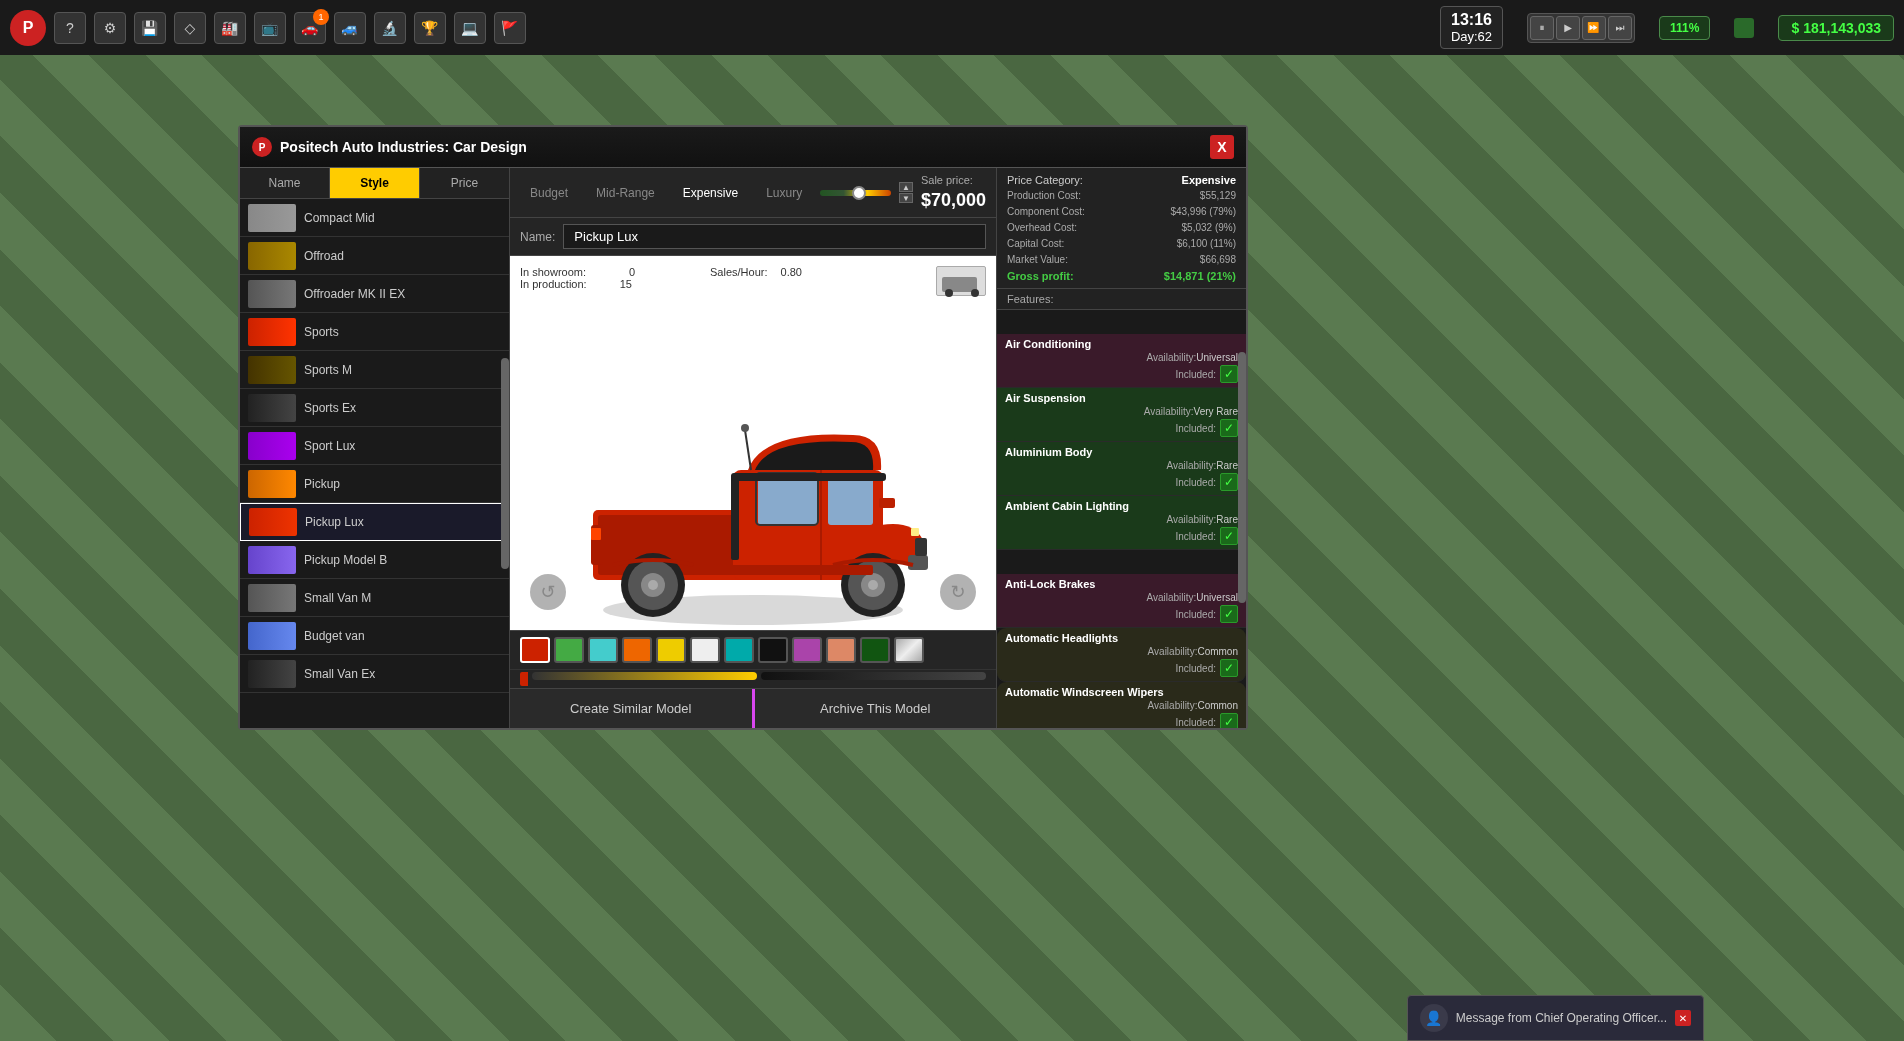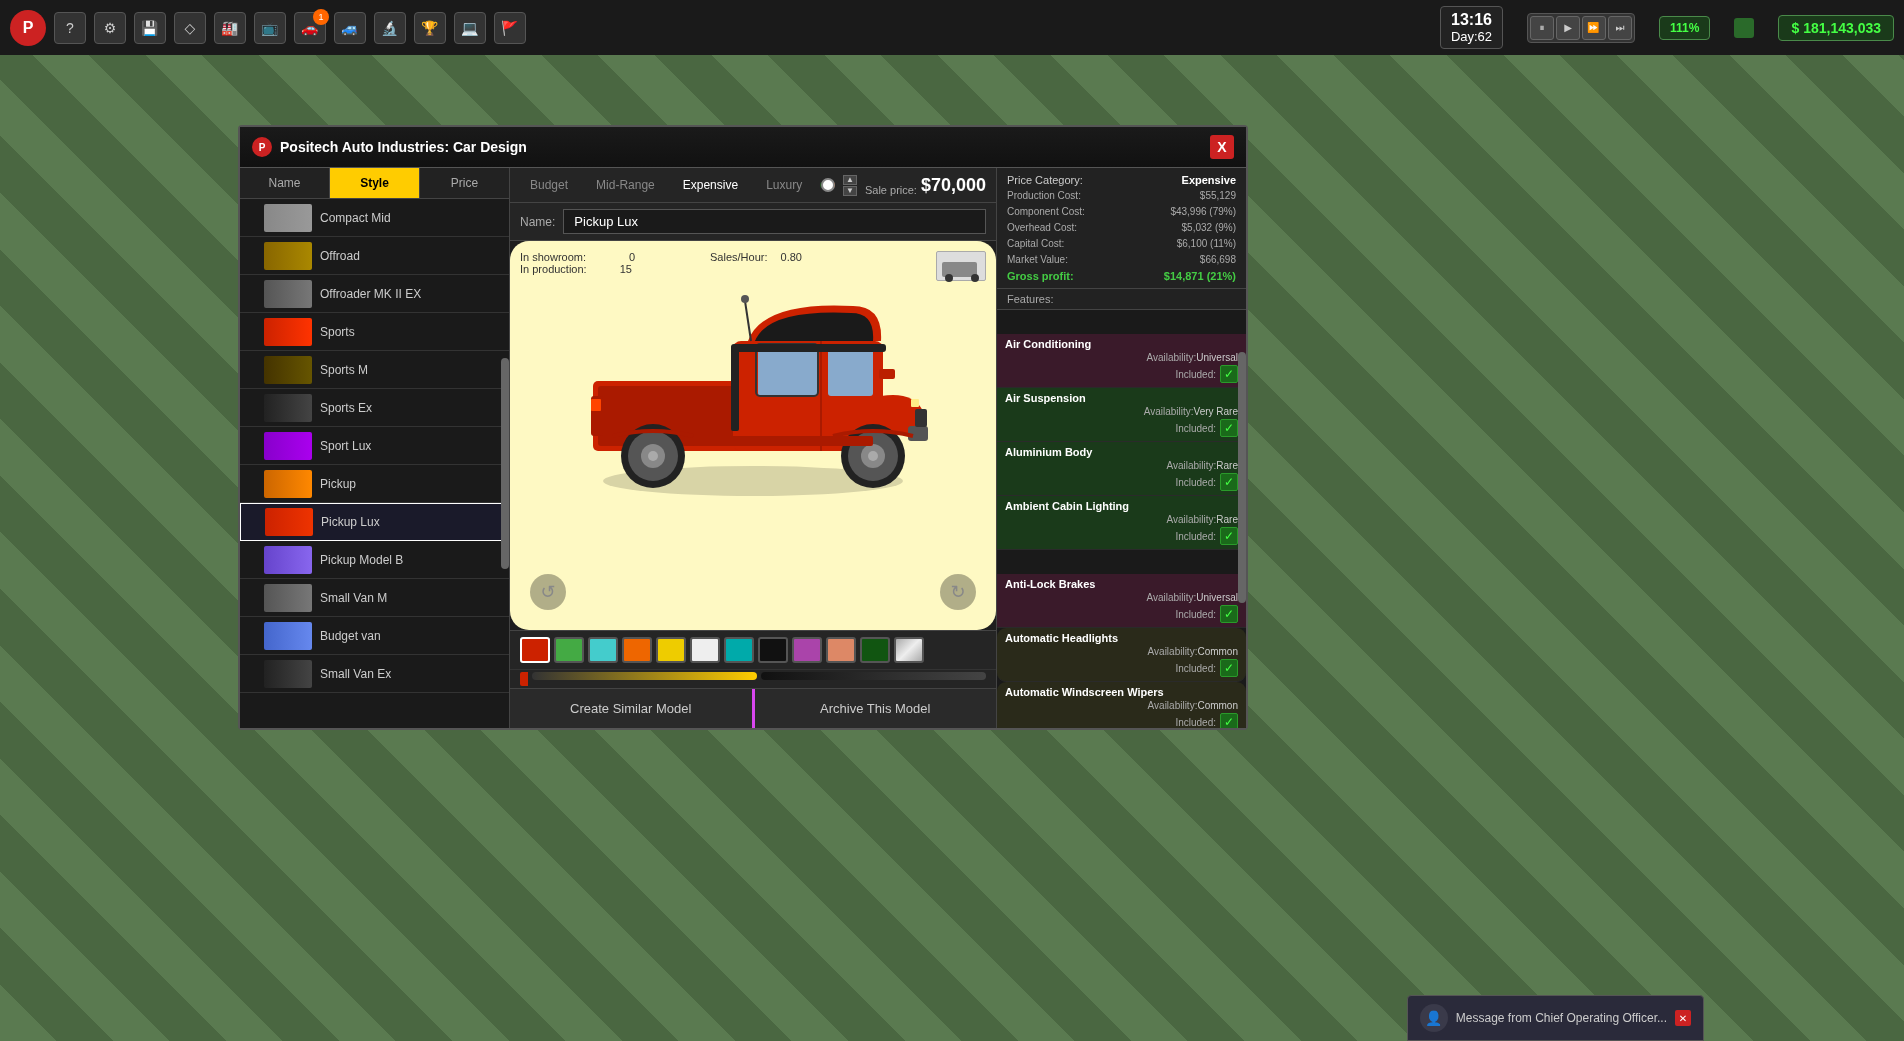--- a/index.html
+++ b/index.html
@@ -196,21 +196,21 @@
       font-weight: bold;
     }
     .car-list-scroll {
       flex: 1;
       overflow-y: auto;
       position: relative;
     }
     .car-list-item {
       display: flex;
       align-items: center;
-      padding: 4px 24px;
+      padding: 4px 8px;
       cursor: pointer;
       border-bottom: 1px solid #333;
       min-height: 38px;
     }
     .car-list-item.selected {
       background: #1a1a2a;
       border: 1px solid #ffffff;
     }
     .car-list-thumb {
       width: 48px; height: 28px;
@@ -281,22 +281,23 @@
     }
     .price-arrow {
       width: 14px; height: 10px;
       background: #444;
       border: 1px solid #666;
       display: flex; align-items: center; justify-content: center;
       font-size: 8px; color: #ccc; cursor: pointer;
     }
     .sale-price-display {
       display: flex;
-      align-items: flex-end;
+      align-items: flex-start;
       gap: 4px;
+      flex-direction: column;
     }
     .sale-price-label { color: #aaa; font-size: 11px; }
     .sale-price-value { color: white; font-size: 18px; font-weight: bold; }
 
     
     .name-row {
       display: flex;
       align-items: center;
       padding: 6px 10px;
       border-bottom: 1px solid #444;
@@ -309,27 +310,26 @@
       border: 1px solid #555;
       padding: 4px 10px;
       color: white;
       font-size: 13px;
       flex: 1;
     }
 
     
     .car-display {
       flex: 1;
-      background: #fef9c3;
+      background: #ffffff;
       position: relative;
       display: flex;
-      align-items: flex-start;
+      align-items: flex-end;
       justify-content: center;
       overflow: hidden;
-      border-radius: 19px;
     }
     .rotate-btn-left {
       position: absolute;
       bottom: 20px; left: 20px;
       width: 36px; height: 36px;
       background: rgba(0,0,0,0.3);
       border-radius: 50%;
       display: flex; align-items: center; justify-content: center;
       color: #888; font-size: 18px; cursor: pointer;
     }

